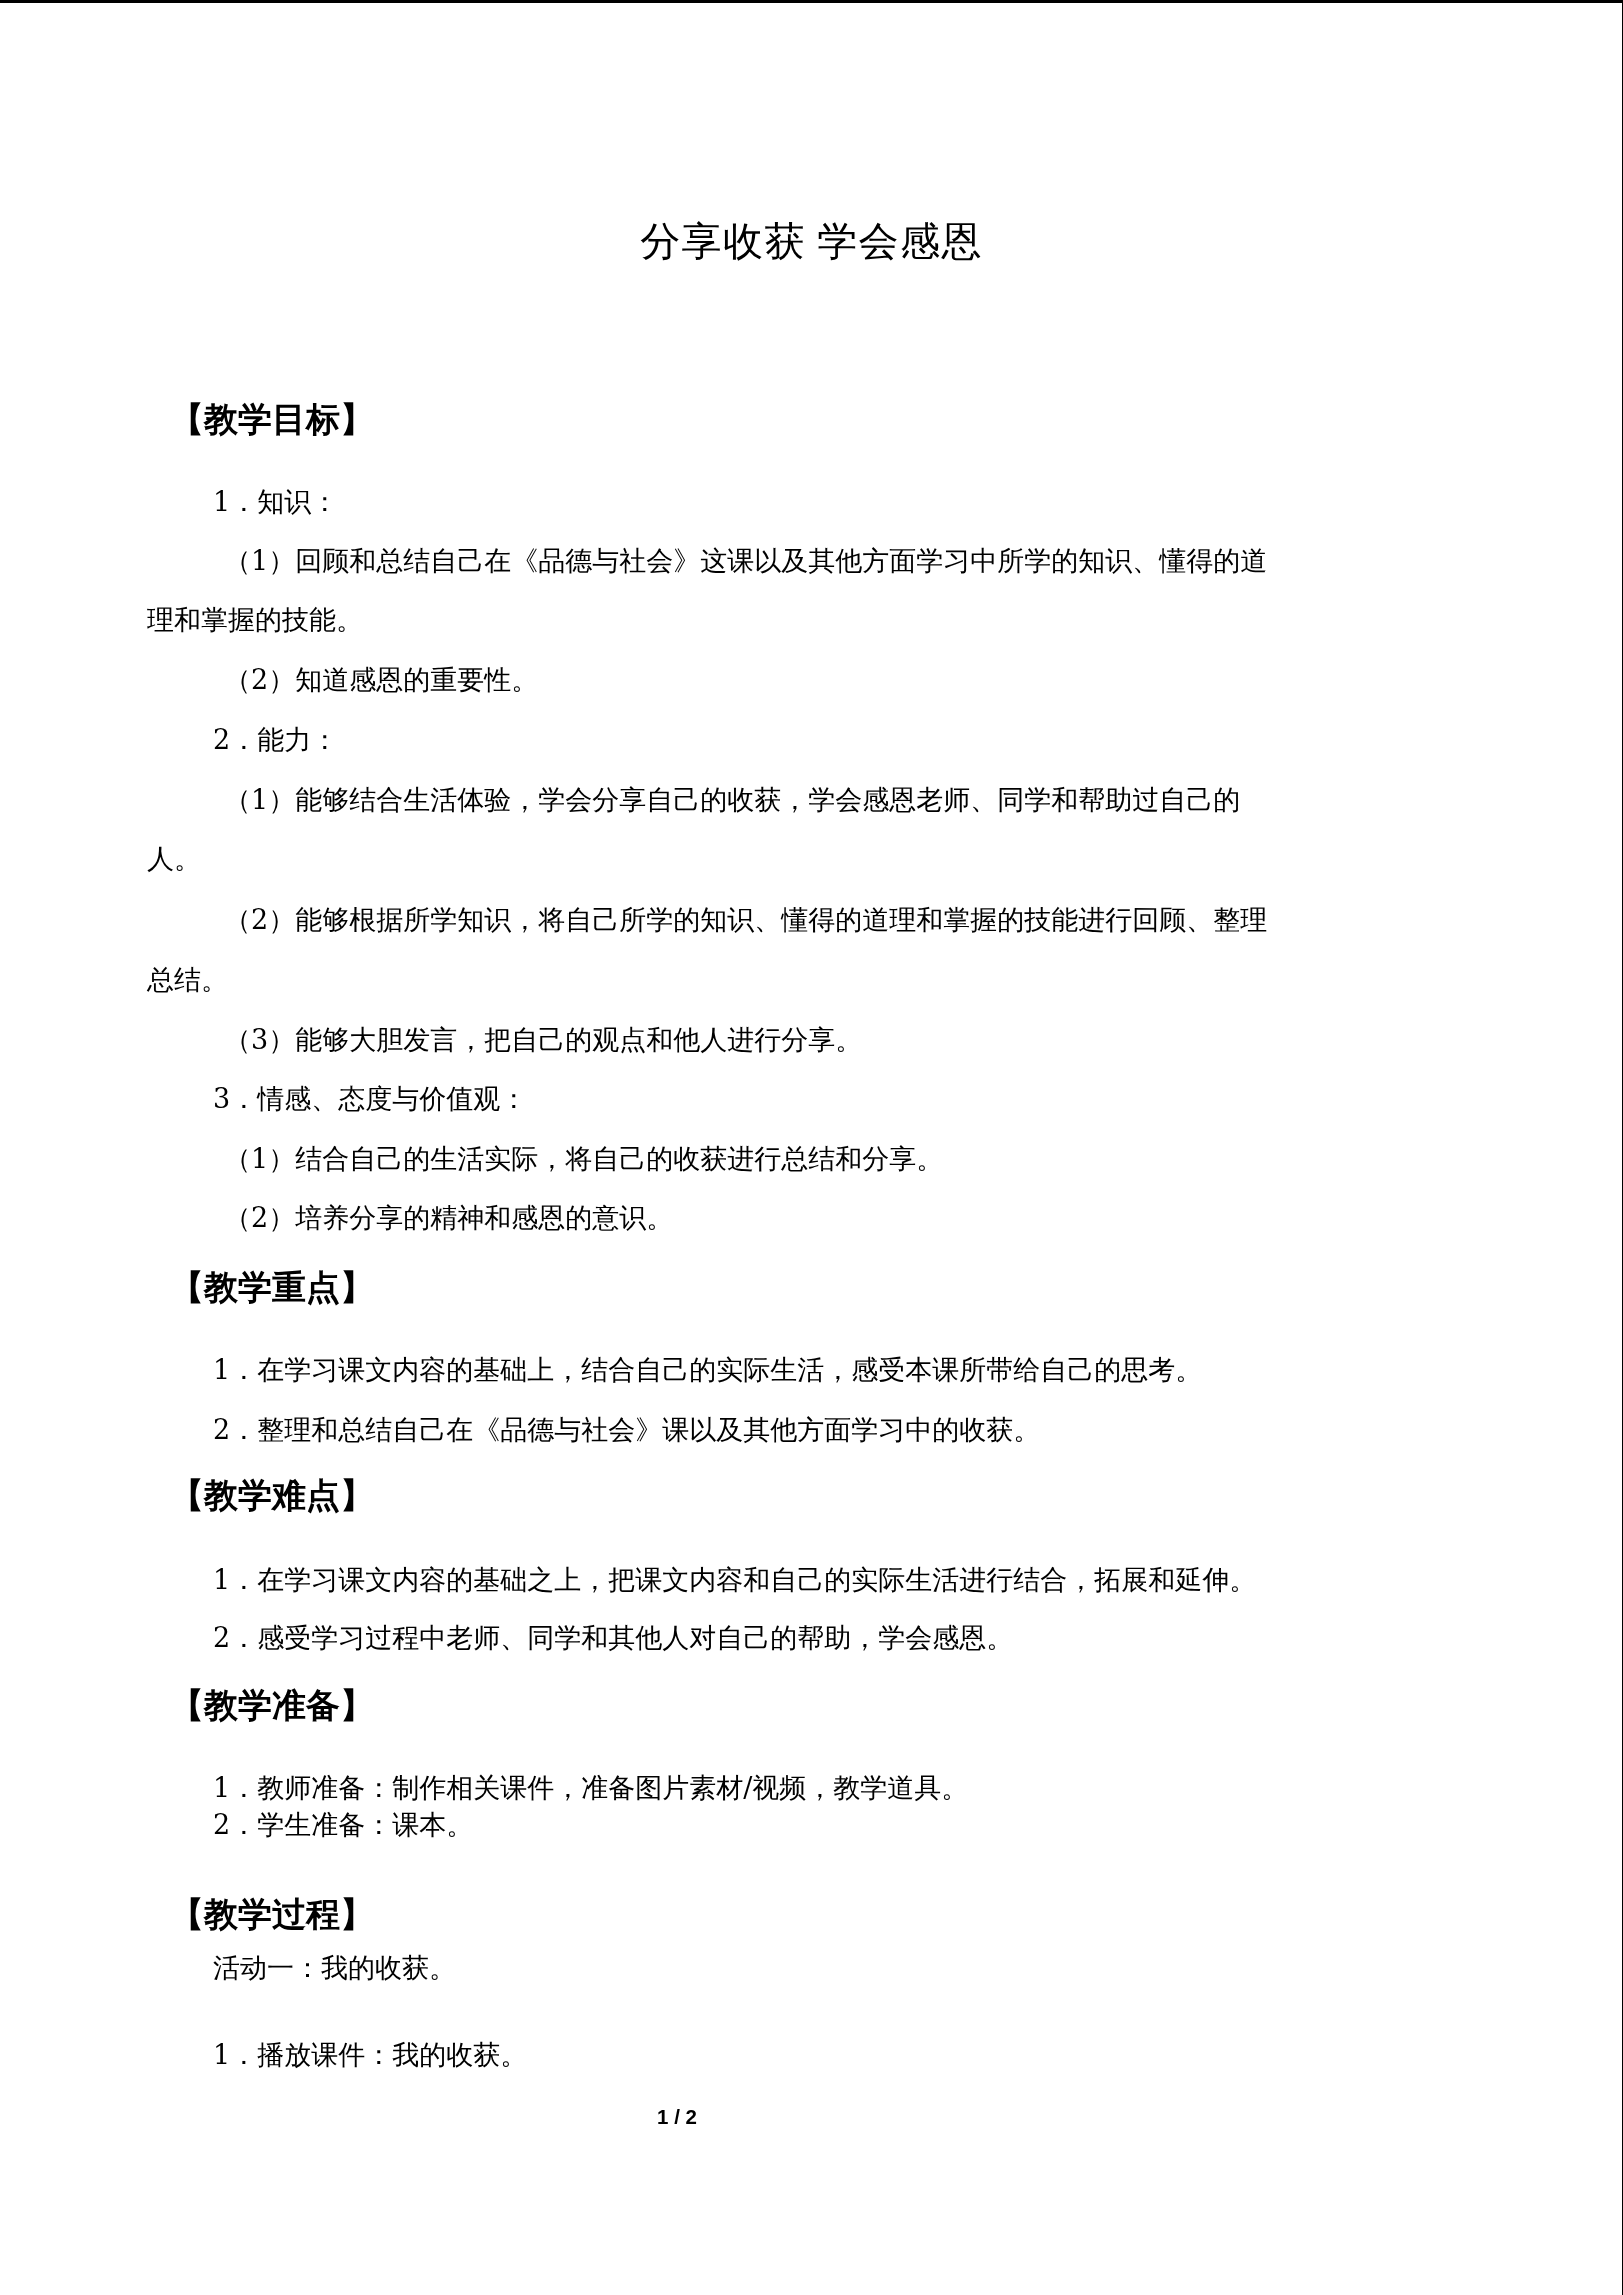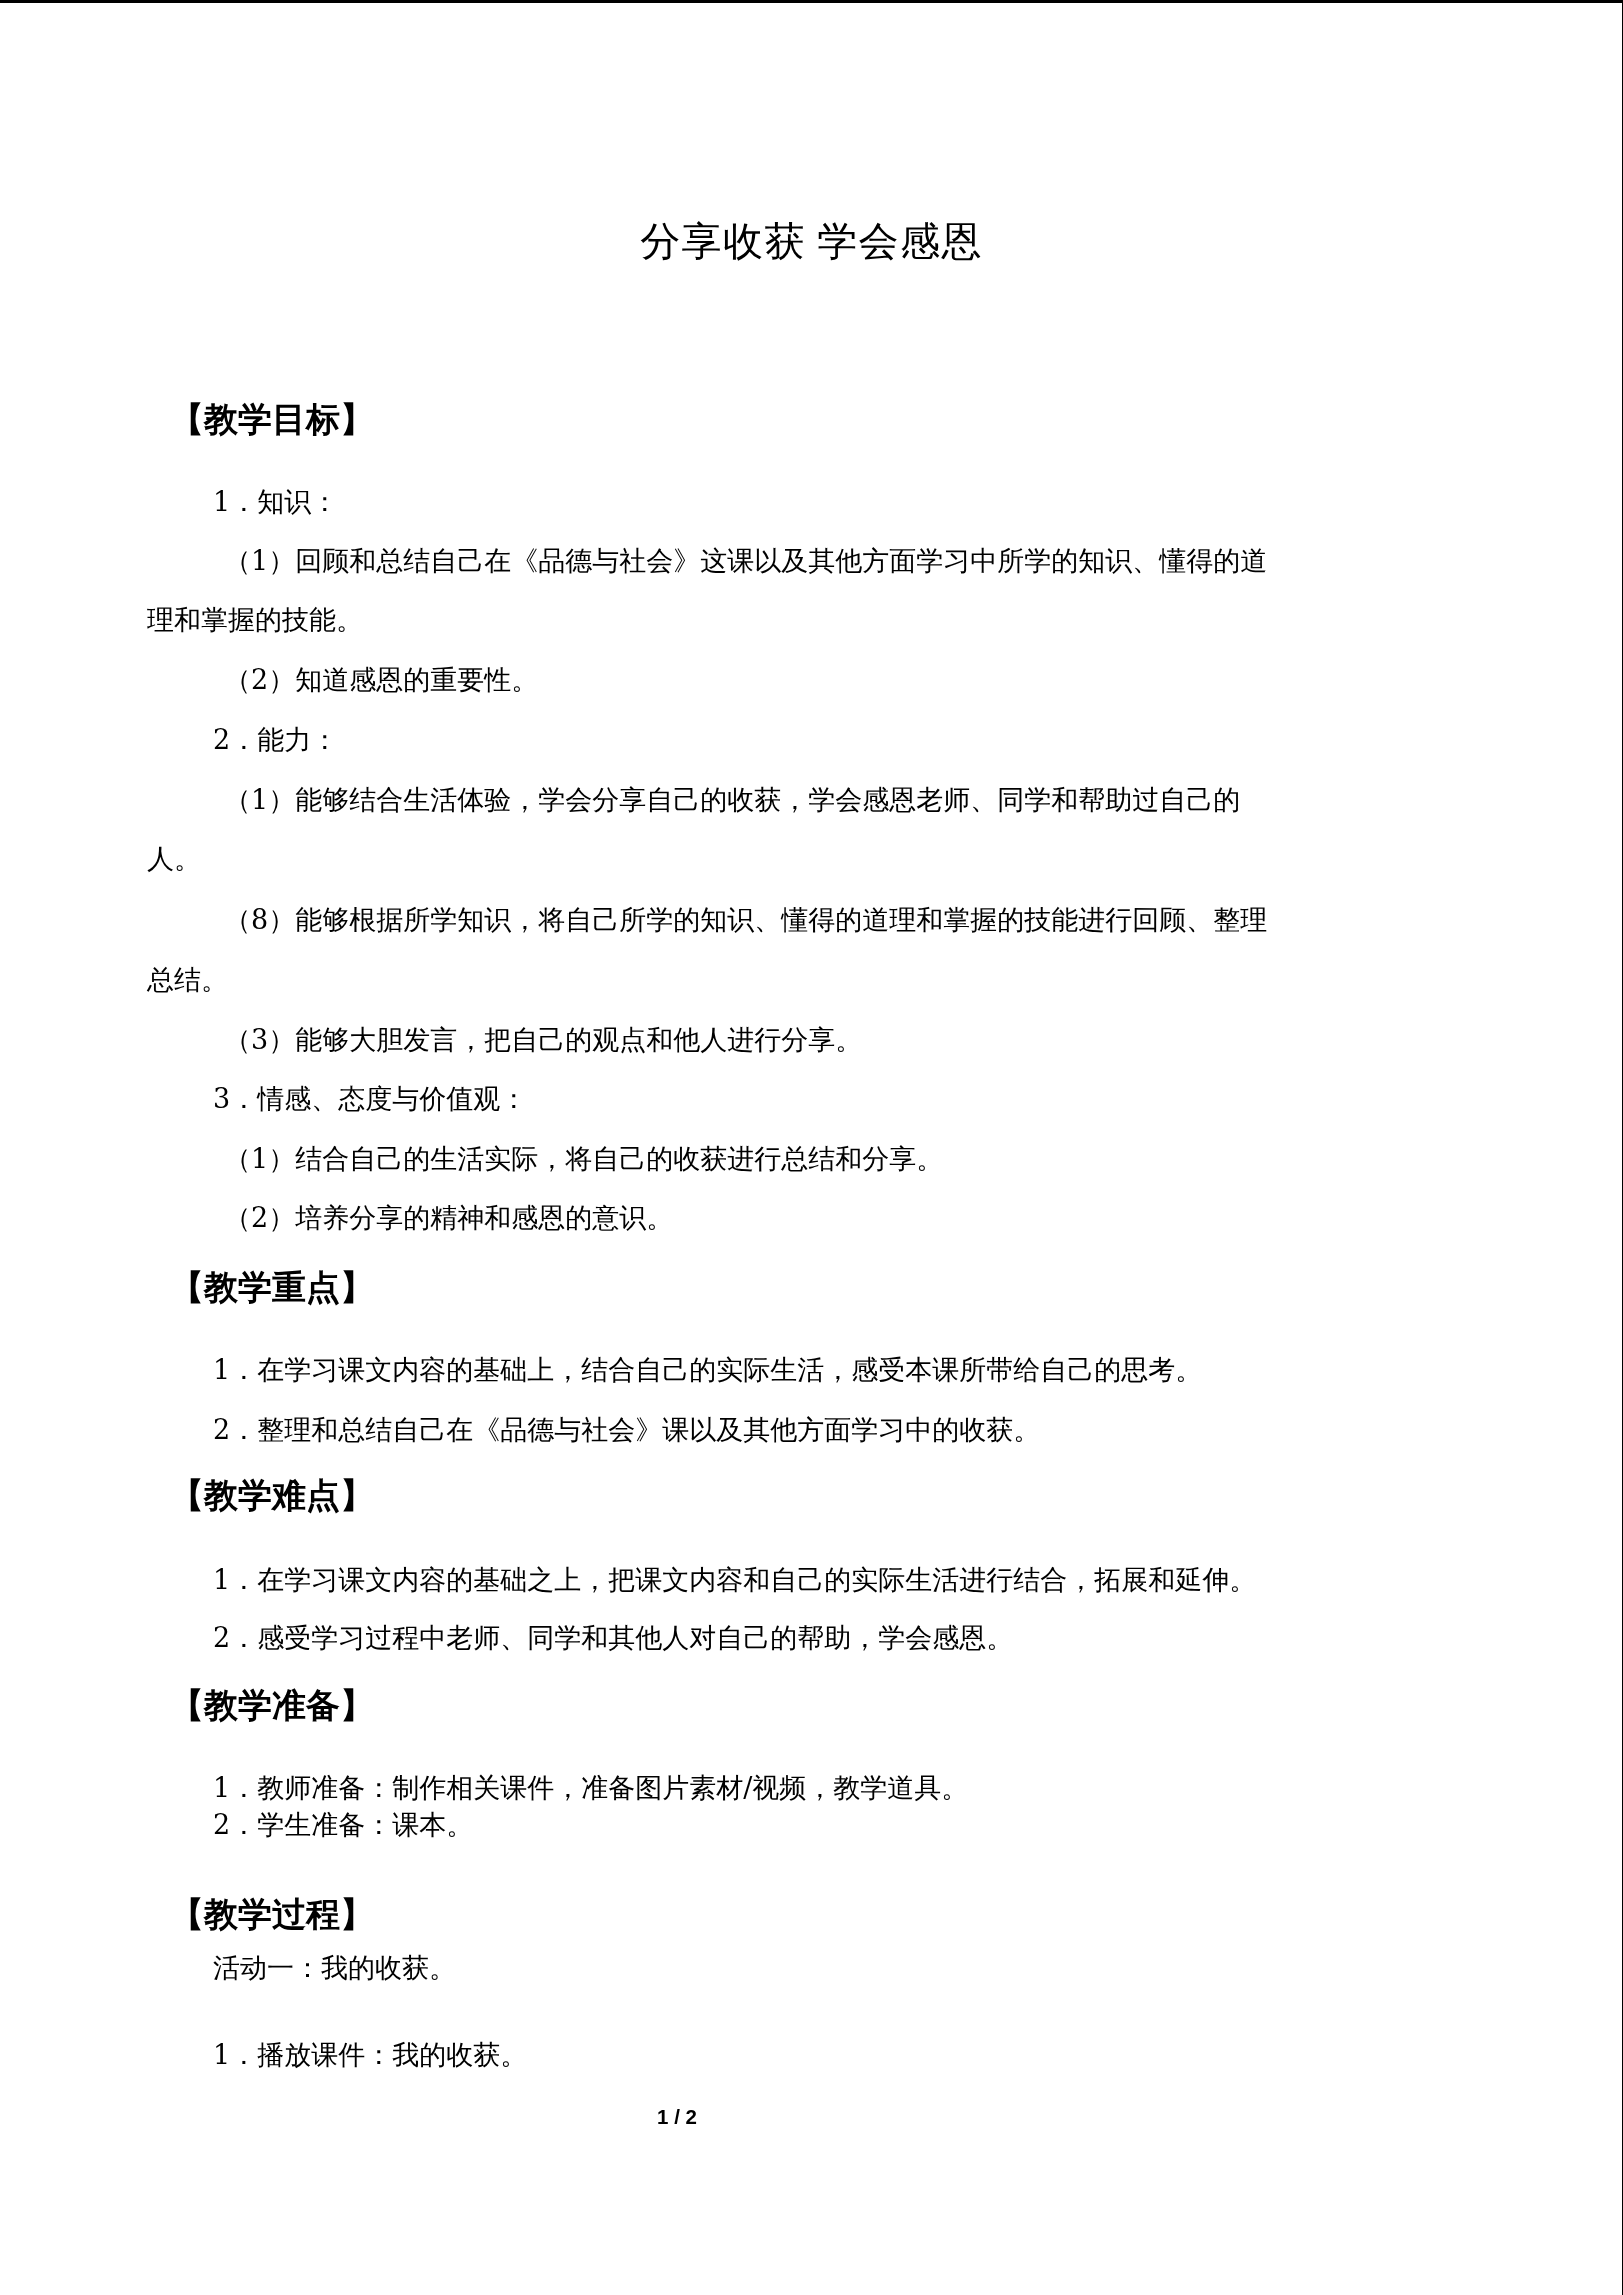--- a/index.html
+++ b/index.html
@@ -28,21 +28,21 @@
 <div class="title">分享收获  学会感恩</div>
 
 <div class="heading" style="top:397px">【教学目标】</div>
 <div class="line ind1" style="top:483px">1．知识：</div>
 <div class="line ind2" style="top:542px">（1）回顾和总结自己在《品德与社会》这课以及其他方面学习中所学的知识、懂得的道</div>
 <div class="line ind0" style="top:601px">理和掌握的技能。</div>
 <div class="line ind2" style="top:661px">（2）知道感恩的重要性。</div>
 <div class="line ind1" style="top:721px">2．能力：</div>
 <div class="line ind2" style="top:781px">（1）能够结合生活体验，学会分享自己的收获，学会感恩老师、同学和帮助过自己的</div>
 <div class="line ind0" style="top:840px">人。</div>
-<div class="line ind2" style="top:901px">（8）能够根据所学知识，将自己所学的知识、懂得的道理和掌握的技能进行回顾、整理</div>
+<div class="line ind2" style="top:901px">（2）能够根据所学知识，将自己所学的知识、懂得的道理和掌握的技能进行回顾、整理</div>
 <div class="line ind0" style="top:961px">总结。</div>
 <div class="line ind2" style="top:1021px">（3）能够大胆发言，把自己的观点和他人进行分享。</div>
 <div class="line ind1" style="top:1080px">3．情感、态度与价值观：</div>
 <div class="line ind2" style="top:1140px">（1）结合自己的生活实际，将自己的收获进行总结和分享。</div>
 <div class="line ind2" style="top:1199px">（2）培养分享的精神和感恩的意识。</div>
 
 <div class="heading" style="top:1265px">【教学重点】</div>
 <div class="line ind1" style="top:1351px">1．在学习课文内容的基础上，结合自己的实际生活，感受本课所带给自己的思考。</div>
 <div class="line ind1" style="top:1411px">2．整理和总结自己在《品德与社会》课以及其他方面学习中的收获。</div>
 

